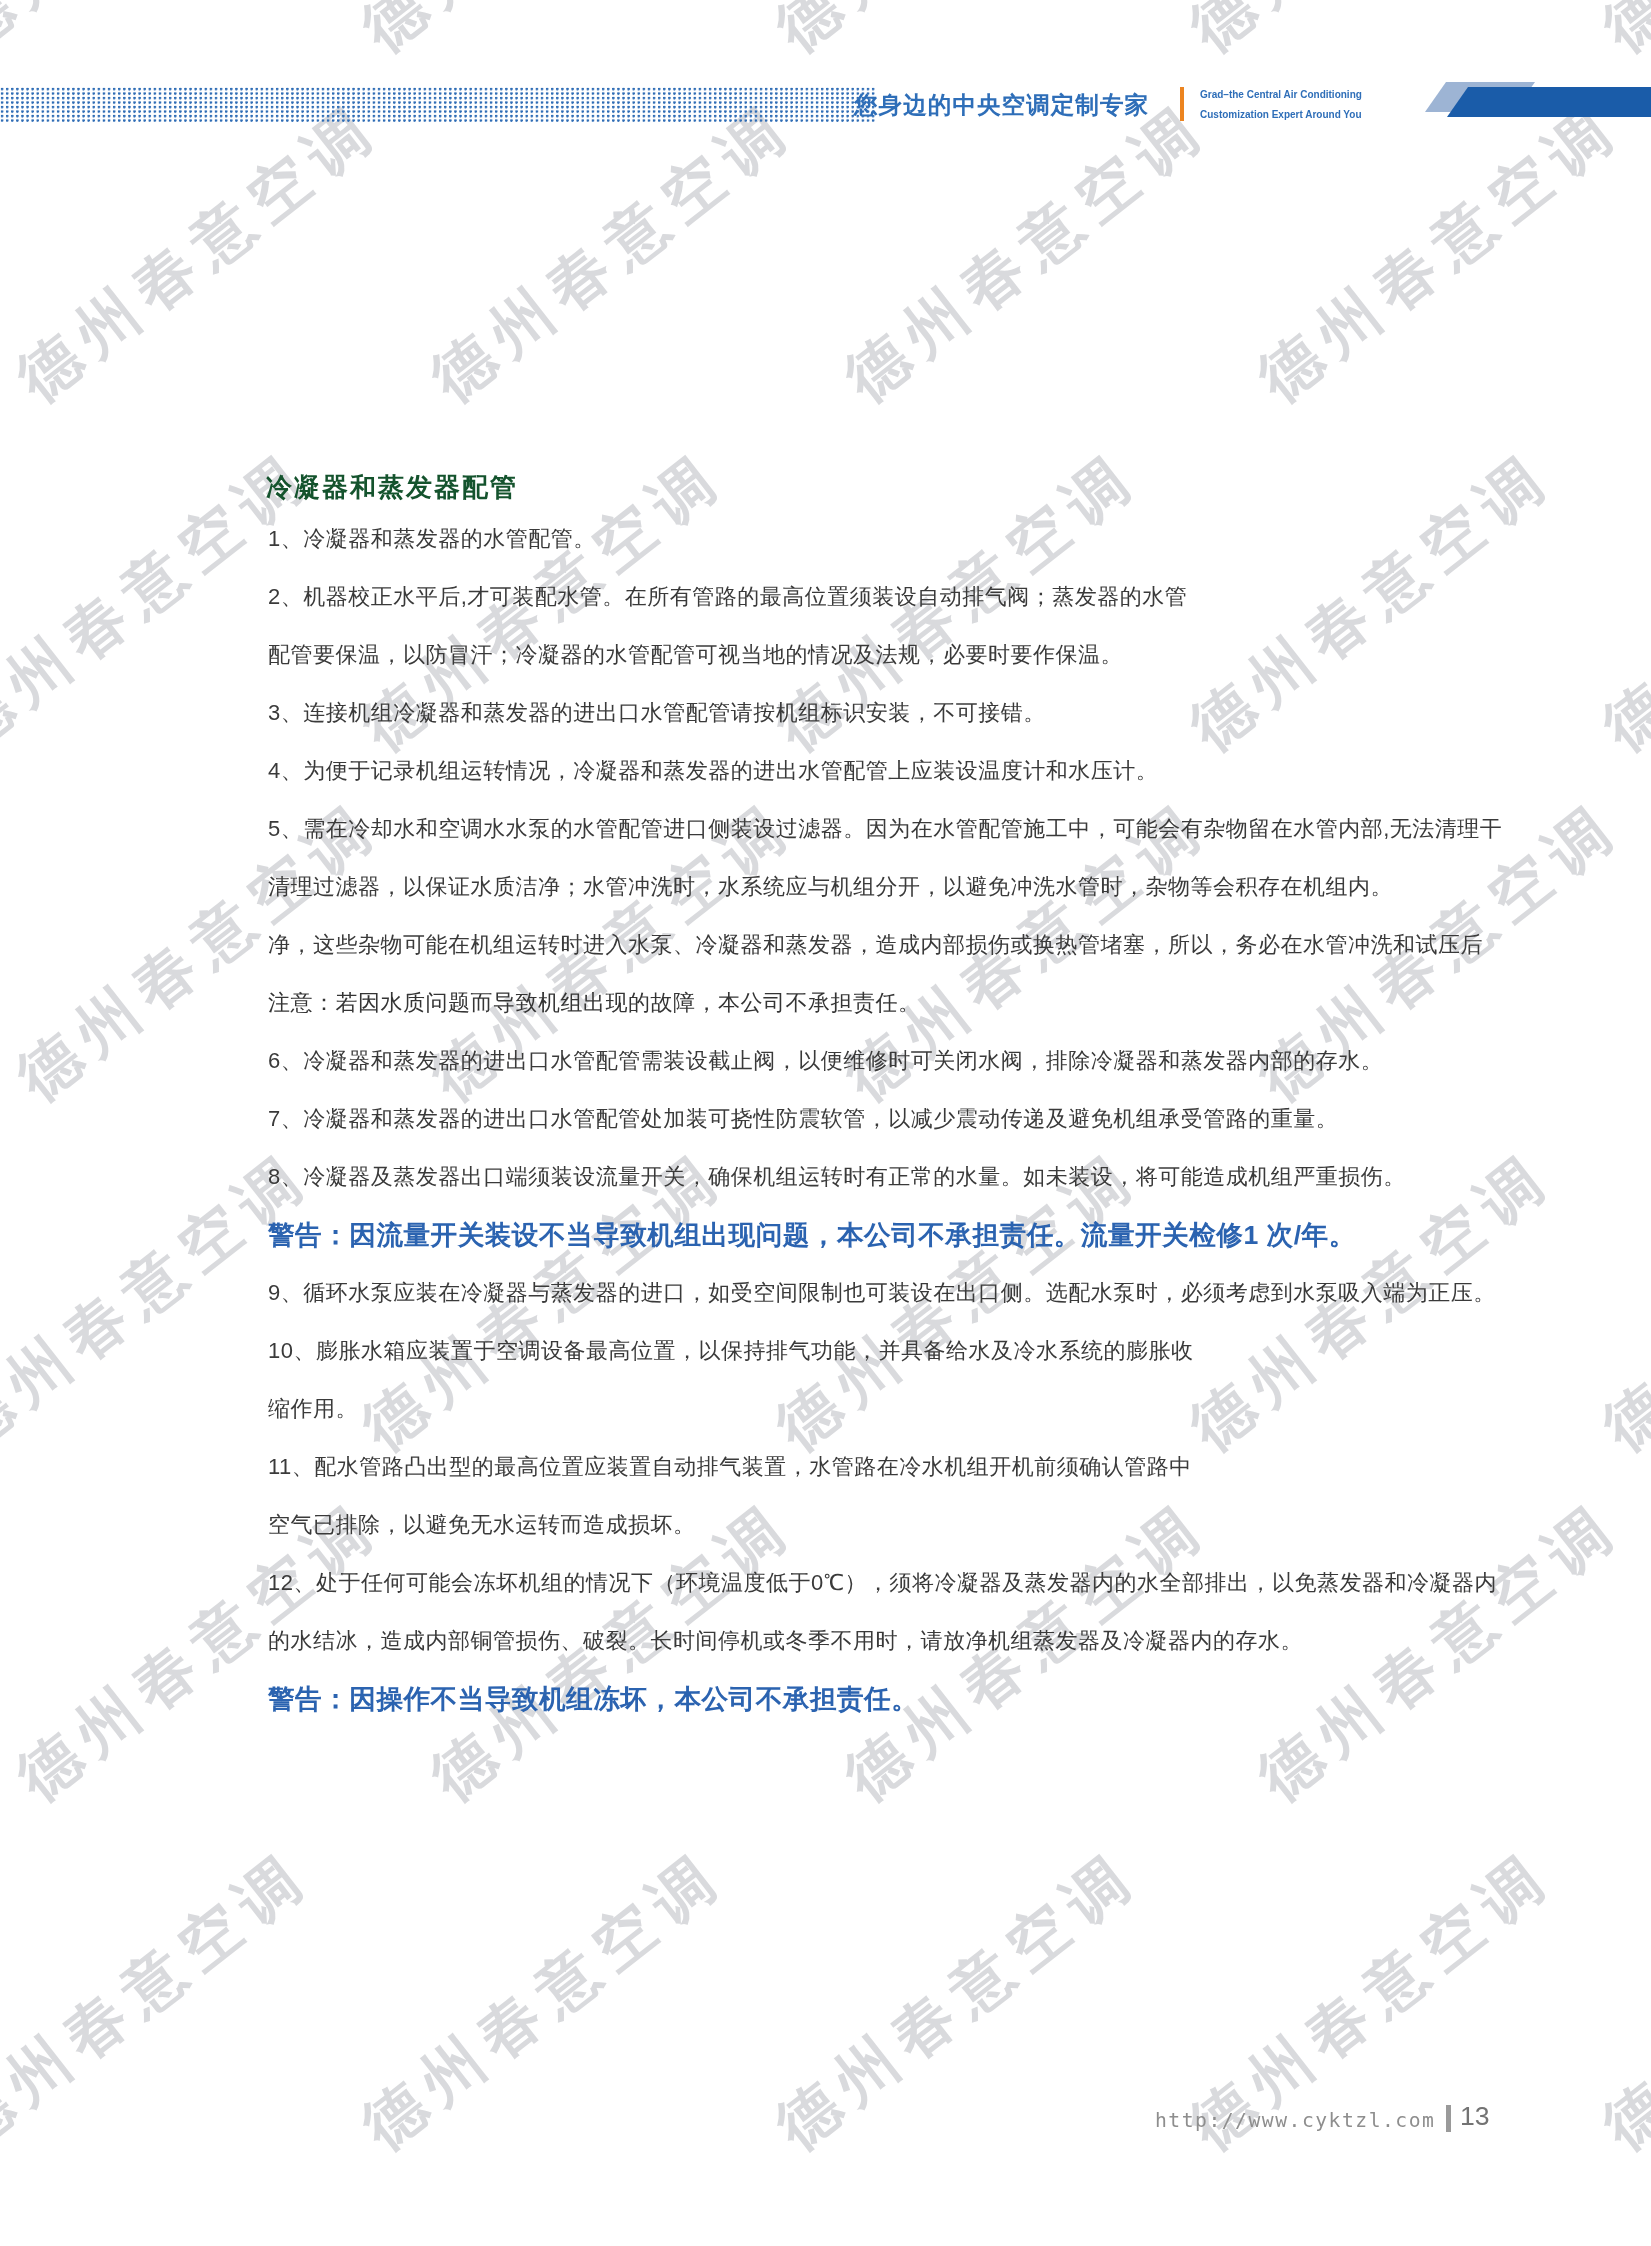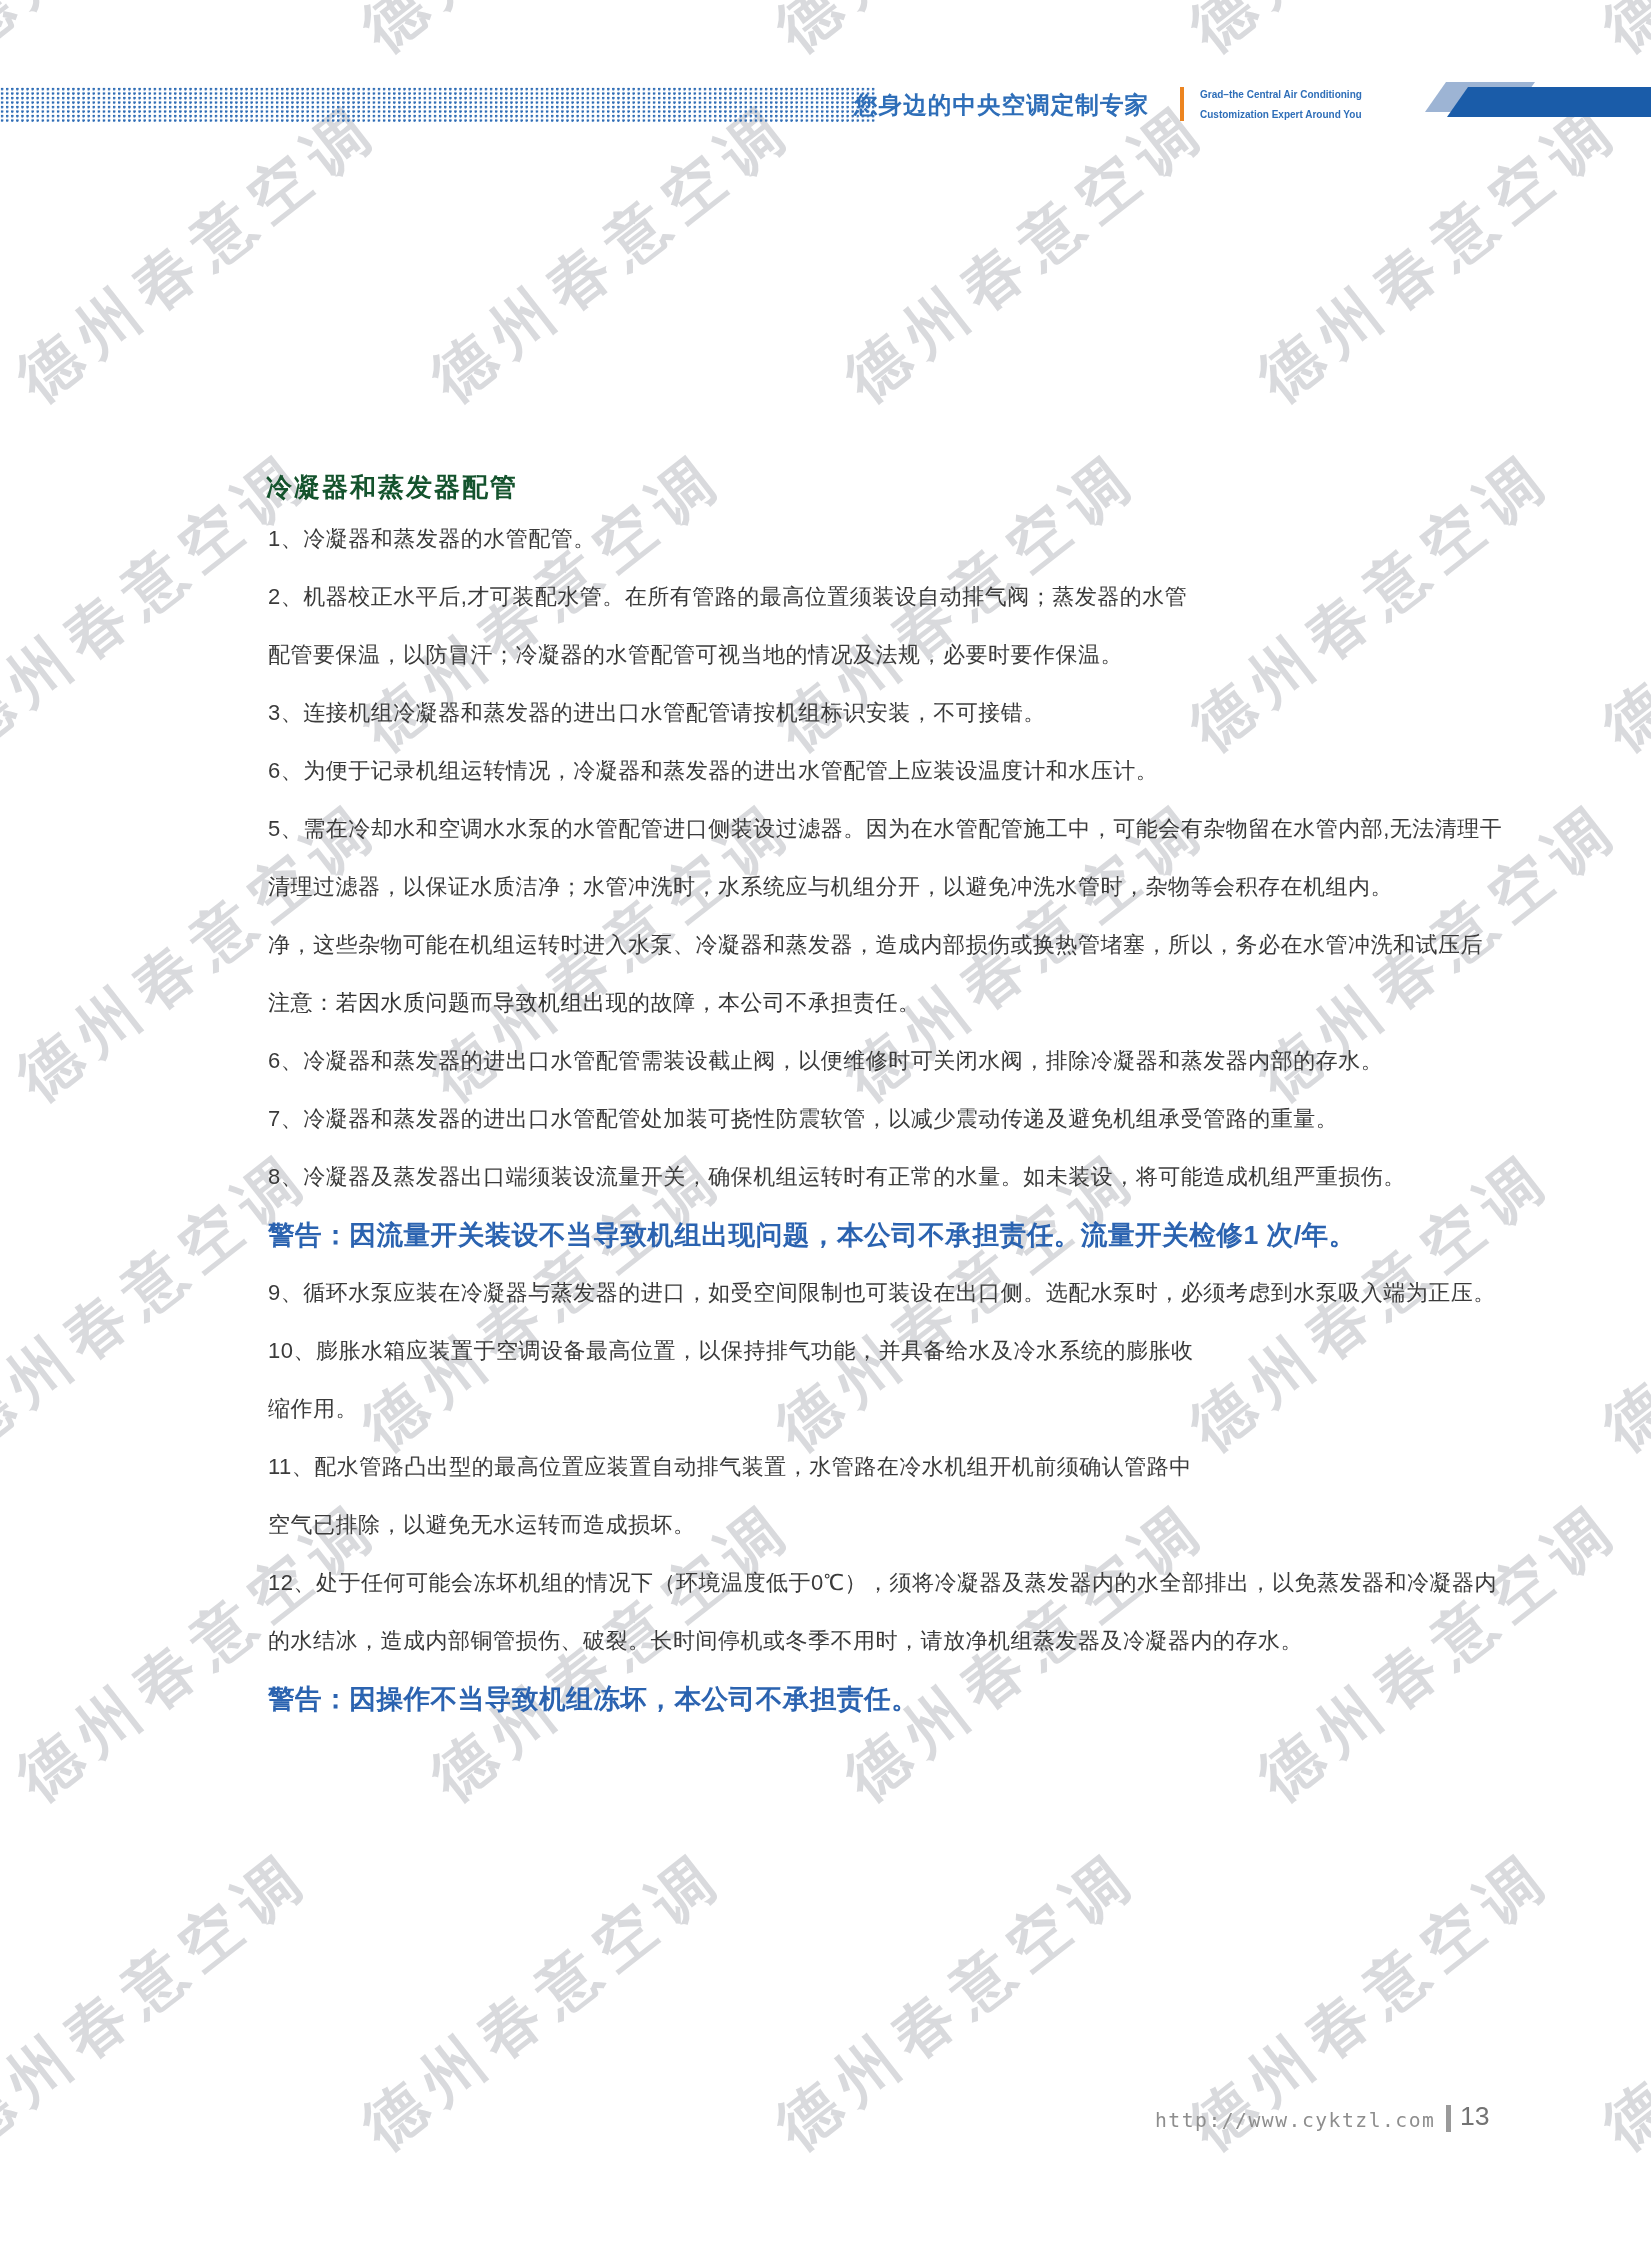--- a/index.html
+++ b/index.html
@@ -131,21 +131,21 @@
   </div>
   <div class="hdr-bar-light"></div>
   <div class="hdr-bar-dark"></div>
 
   <div class="doc-title">冷凝器和蒸发器配管</div>
   <div class="doc-lines">
       <div class="line body">1、冷凝器和蒸发器的水管配管。</div>
       <div class="line body">2、机器校正水平后,才可装配水管。在所有管路的最高位置须装设自动排气阀；蒸发器的水管</div>
       <div class="line body">配管要保温，以防冒汗；冷凝器的水管配管可视当地的情况及法规，必要时要作保温。</div>
       <div class="line body">3、连接机组冷凝器和蒸发器的进出口水管配管请按机组标识安装，不可接错。</div>
-      <div class="line body">6、为便于记录机组运转情况，冷凝器和蒸发器的进出水管配管上应装设温度计和水压计。</div>
+      <div class="line body">4、为便于记录机组运转情况，冷凝器和蒸发器的进出水管配管上应装设温度计和水压计。</div>
       <div class="line body">5、需在冷却水和空调水水泵的水管配管进口侧装设过滤器。因为在水管配管施工中，可能会有杂物留在水管内部,无法清理干</div>
       <div class="line body">清理过滤器，以保证水质洁净；水管冲洗时，水系统应与机组分开，以避免冲洗水管时，杂物等会积存在机组内。</div>
       <div class="line body">净，这些杂物可能在机组运转时进入水泵、冷凝器和蒸发器，造成内部损伤或换热管堵塞，所以，务必在水管冲洗和试压后</div>
       <div class="line note">注意：若因水质问题而导致机组出现的故障，本公司不承担责任。</div>
       <div class="line body">6、冷凝器和蒸发器的进出口水管配管需装设截止阀，以便维修时可关闭水阀，排除冷凝器和蒸发器内部的存水。</div>
       <div class="line body">7、冷凝器和蒸发器的进出口水管配管处加装可挠性防震软管，以减少震动传递及避免机组承受管路的重量。</div>
       <div class="line body">8、冷凝器及蒸发器出口端须装设流量开关，确保机组运转时有正常的水量。如未装设，将可能造成机组严重损伤。</div>
       <div class="line warning">警告：因流量开关装设不当导致机组出现问题，本公司不承担责任。流量开关检修1 次/年。</div>
       <div class="line body">9、循环水泵应装在冷凝器与蒸发器的进口，如受空间限制也可装设在出口侧。选配水泵时，必须考虑到水泵吸入端为正压。</div>
       <div class="line body">10、膨胀水箱应装置于空调设备最高位置，以保持排气功能，并具备给水及冷水系统的膨胀收</div>

